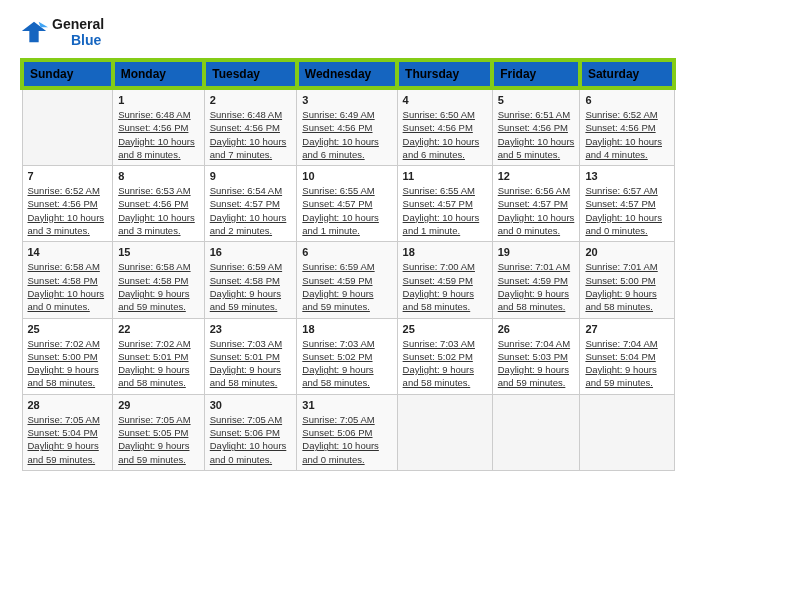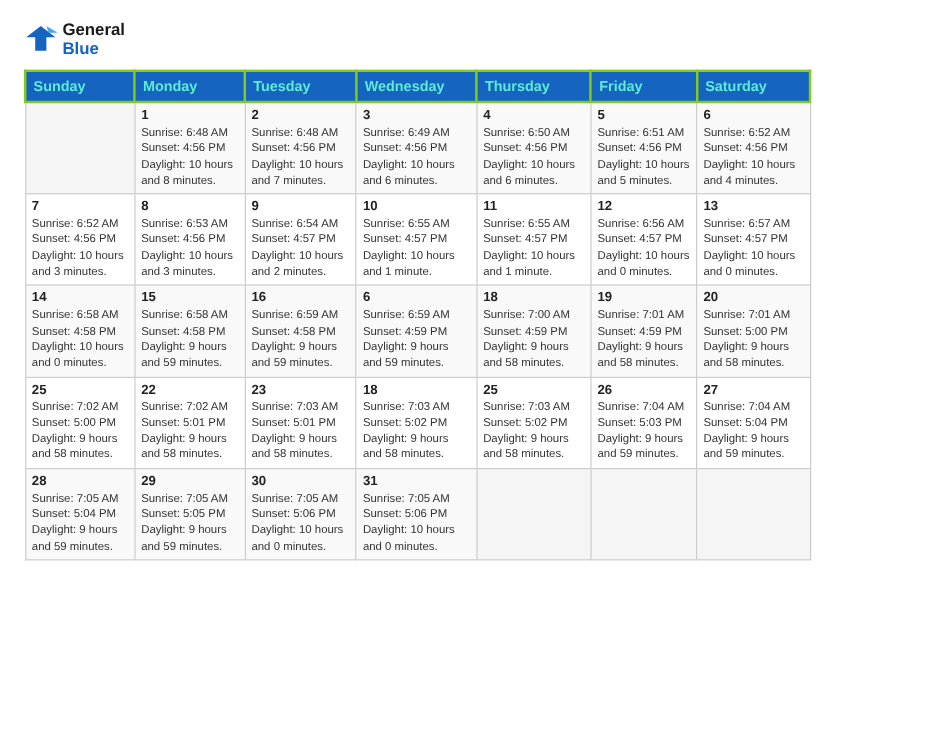--- a/index.html
+++ b/index.html
@@ -46,26 +46,26 @@
       color: #444;
       margin-top: 2px;
     }
     .calendar {
       width: 100%;
       border-collapse: collapse;
       border: 1px solid #bbb;
     }
     .calendar th {
       background: #1565c0;
-      color: #5eead4;
+      color: #000000;
       font-size: 12px;
       font-weight: bold;
       padding: 5px 6px;
       text-align: left;
-      border: 2px solid #84cc16;
+      border: 4px solid #84cc16;
     }
     .calendar td {
       vertical-align: top;
       border: 1px solid #ccc;
       padding: 4px 5px;
       width: 113px;
       min-height: 70px;
       font-size: 10px;
       color: #222;
       background: #fff;
@@ -78,38 +78,39 @@
     }
     .day-num {
       font-weight: bold;
       font-size: 11px;
       margin-bottom: 2px;
     }
     .day-info {
       font-size: 9.5px;
       line-height: 1.4;
       color: #333;
+      text-decoration: underline;
     }
     .empty-cell {
       background: #f5f5f5 !important;
     }
   </style>
 </head>
 <body>
 
 <div class="page">
   <div class="header">
     <div class="logo">
       <svg class="logo-bird" viewBox="0 0 30 30" xmlns="http://www.w3.org/2000/svg">
         <polygon points="15,4 28,14 20,14 20,26 10,26 10,14 2,14" fill="#1565c0"></polygon>
         <polygon points="20,4 30,10 22,10" fill="#42a5f5"></polygon>
       </svg>
       <div>
         <div style="font-size:14px;font-weight:bold;color:#1a1a1a;">General</div>
-        <div style="font-size:14px;font-weight:bold;color:#1565c0;">Blue</div>
+        <div style="font-size:14px;font-weight:bold;color:#1565c0;margin-left:19px;">Blue</div>
       </div>
     </div>
     <div class="title-block">
       <div class="month-title"></div>
       <div class="location"></div>
     </div>
   </div>
 
   <table class="calendar">
     <thead>

